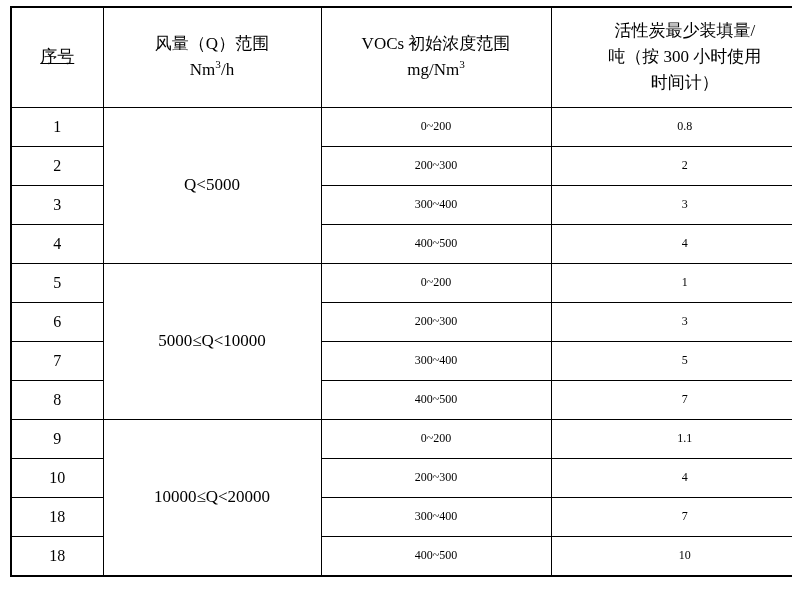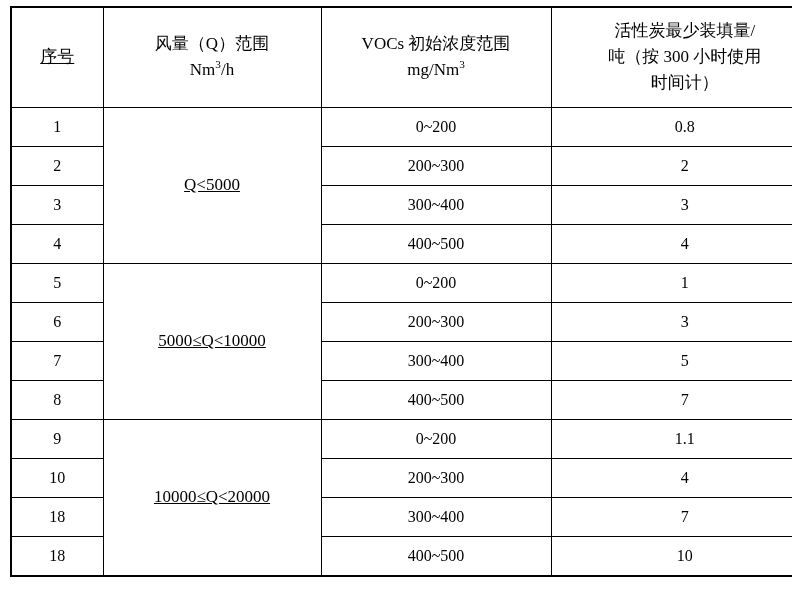--- a/index.html
+++ b/index.html
@@ -48,29 +48,28 @@
   thead th .hdr-line {
     display: block;
     white-space: nowrap;
   }
   .col-no { width: 92px; text-decoration: underline; }
   .col-q { width: 218px; }
   .col-voc { width: 230px; margin-top: 9px; }
   .col-carbon { width: 268px; margin-top: 19px; }
 
   tbody td {
-    font-size: 16px;
+    font-size: 12px;
     height: 38px;
   }
   tbody td.idx {
     font-size: 16px;
   }
   tbody td.qrange {
     font-size: 17px;
-    text-decoration: underline;
   }
   sup {
     font-size: 66%;
     vertical-align: super;
     line-height: 0;
   }
   .nowrap { white-space: nowrap; }
 </style>
 </head>
 <body>

